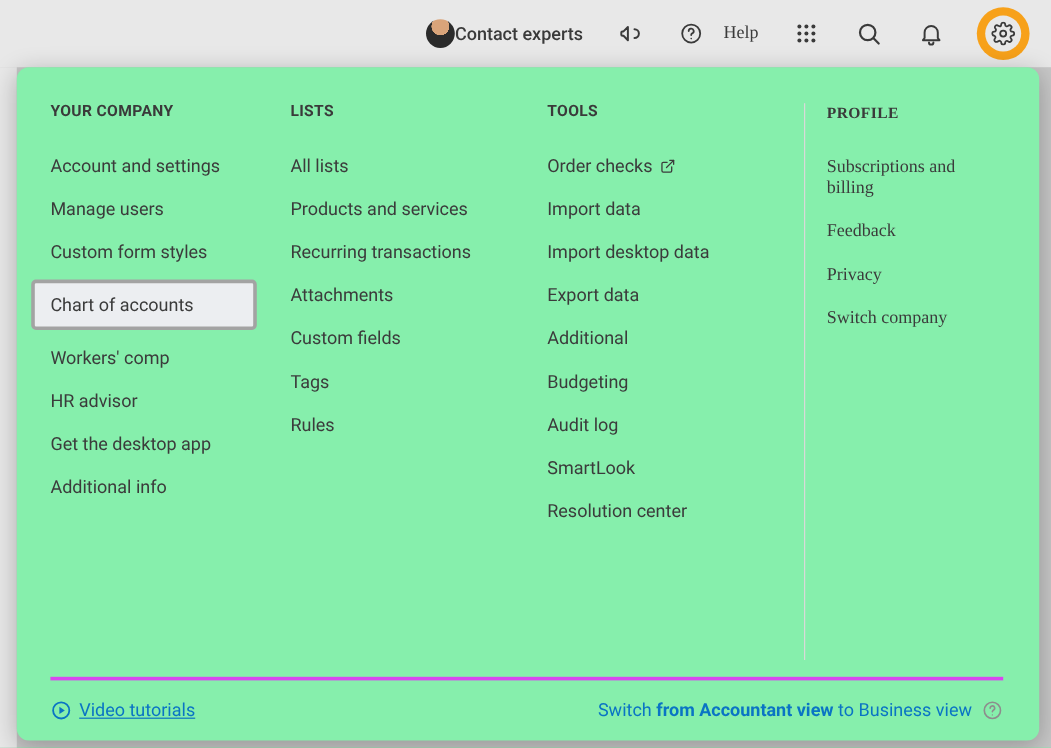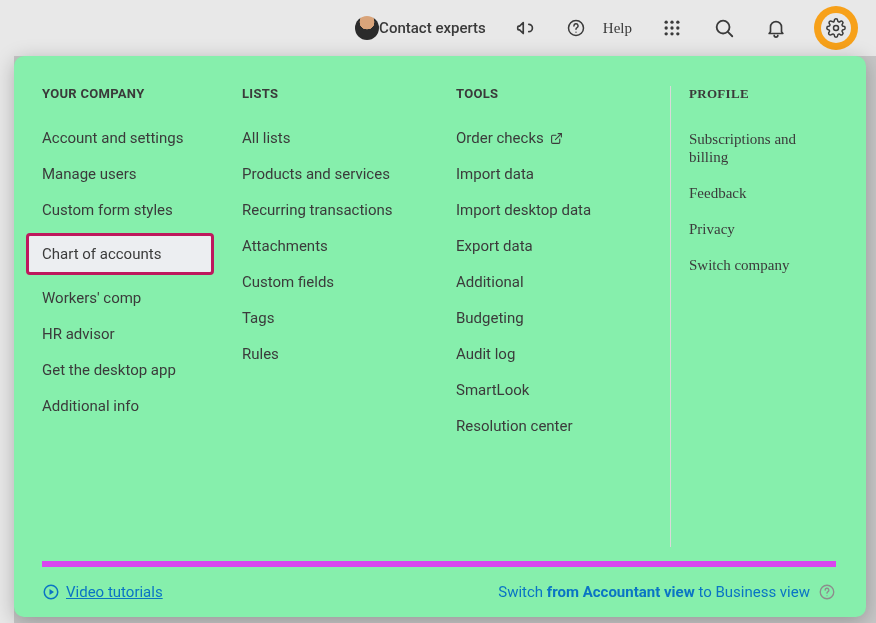--- a/index.html
+++ b/index.html
@@ -122,34 +122,34 @@
     font-size: 15px;
     color: #3b3b3b;
     cursor: pointer;
     display: flex;
     align-items: center;
     gap: 6px;
     line-height: 1.2;
   }
   .menu-item.highlighted {
     background: #eceef1;
-    border: 3px solid #be185d;
+    border: 3px solid #a3a3a3;
     border-radius: 4px;
     margin-left: -16px;
     padding: 9px 12px 9px 13px;
     margin-top: -4px;
     margin-bottom: -4px;
     width: 188px;
   }
 
   .ext-icon { width: 13px; height: 13px; }
 
   
   .panel-footer {
-    border-top: 6px solid #d946ef;
+    border-top: 3px solid #d946ef;
     margin-top: 14px;
     padding-top: 16px;
     display: flex;
     align-items: center;
     justify-content: space-between;
     font-size: 15px;
   }
   .video-link {
     display: flex;
     align-items: center;

